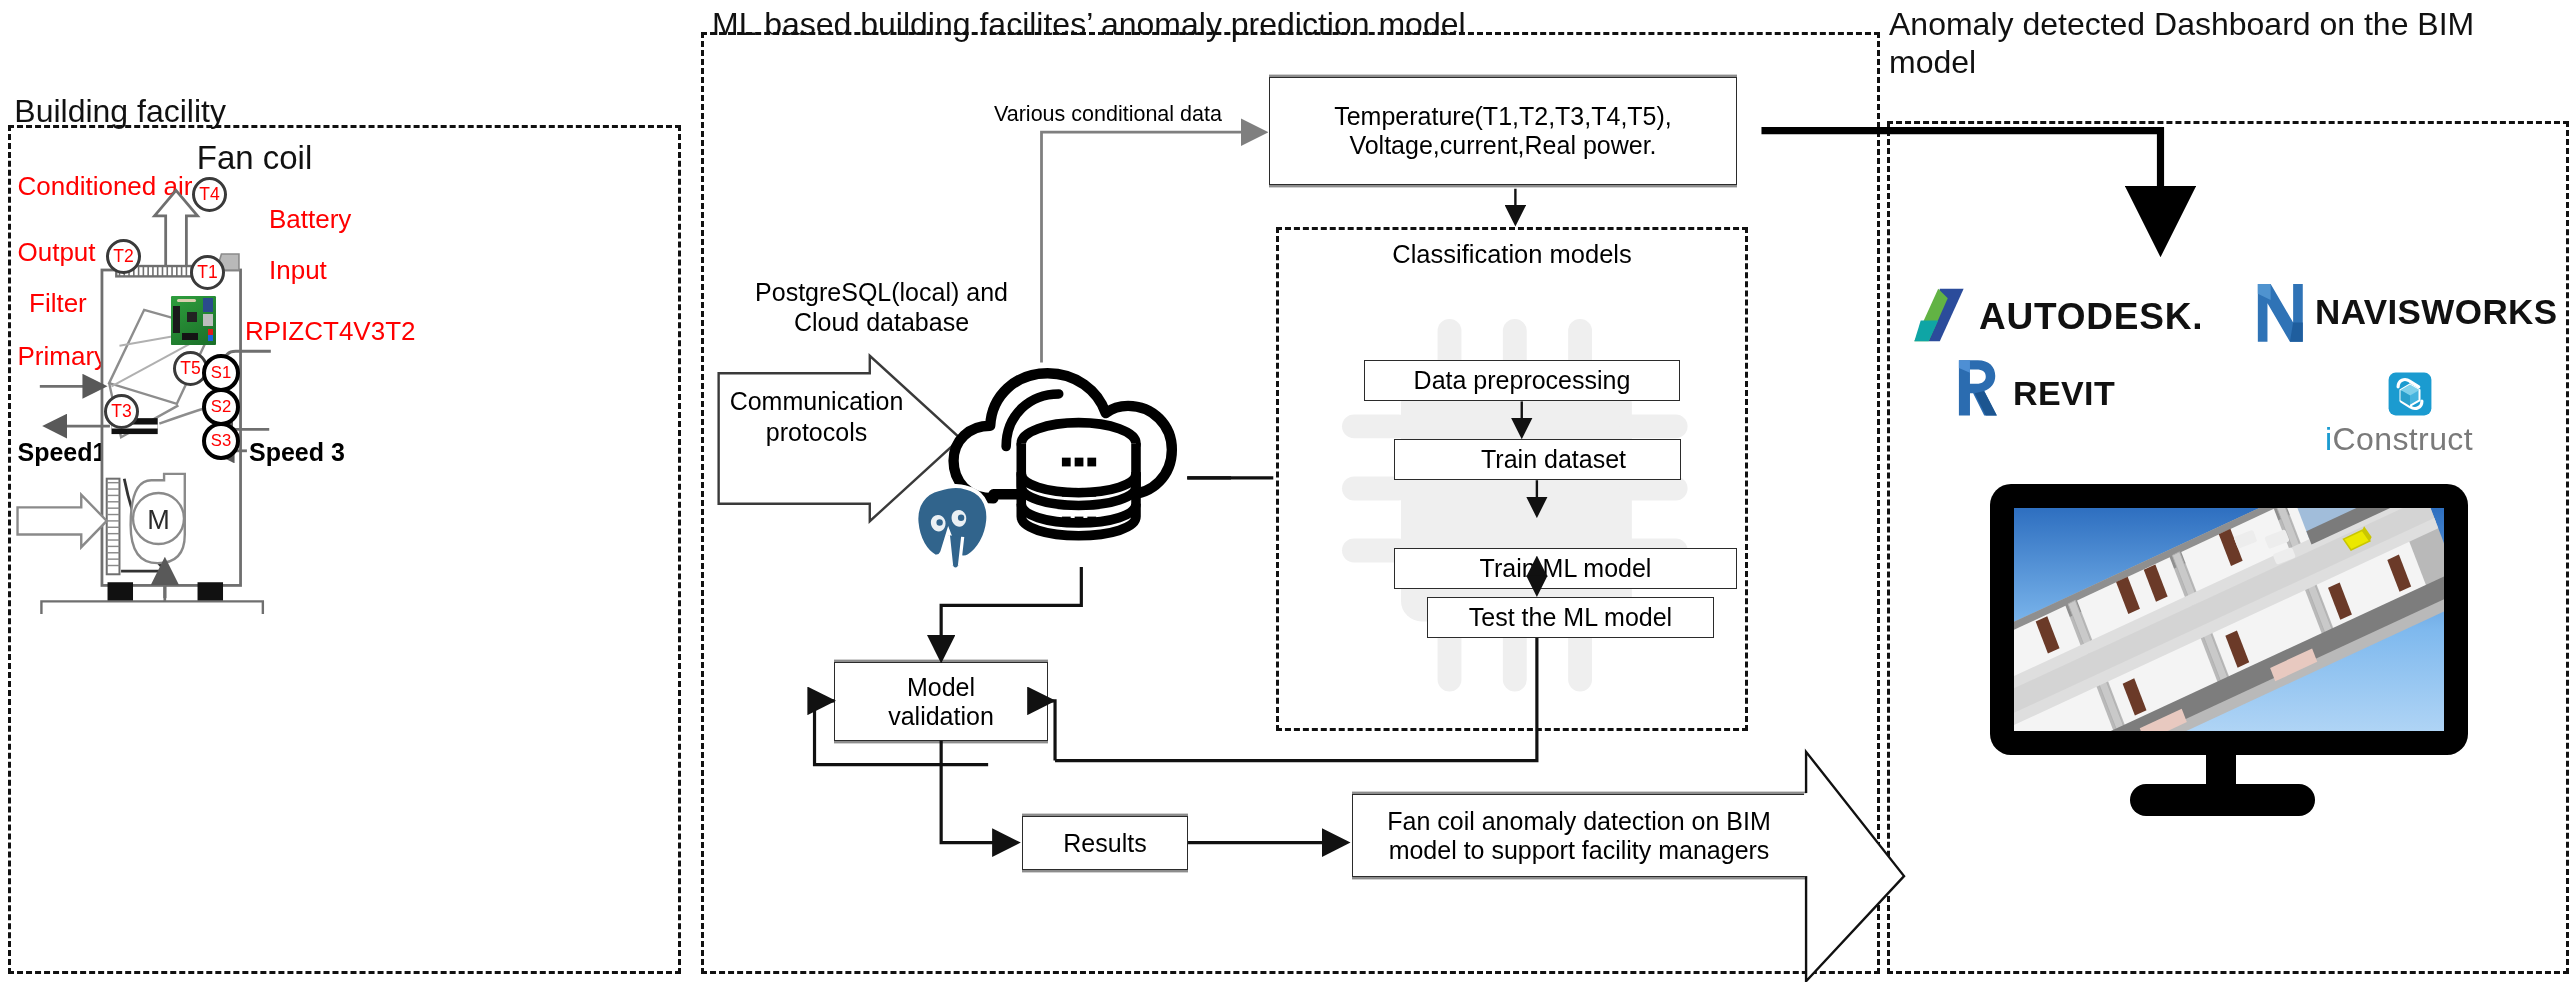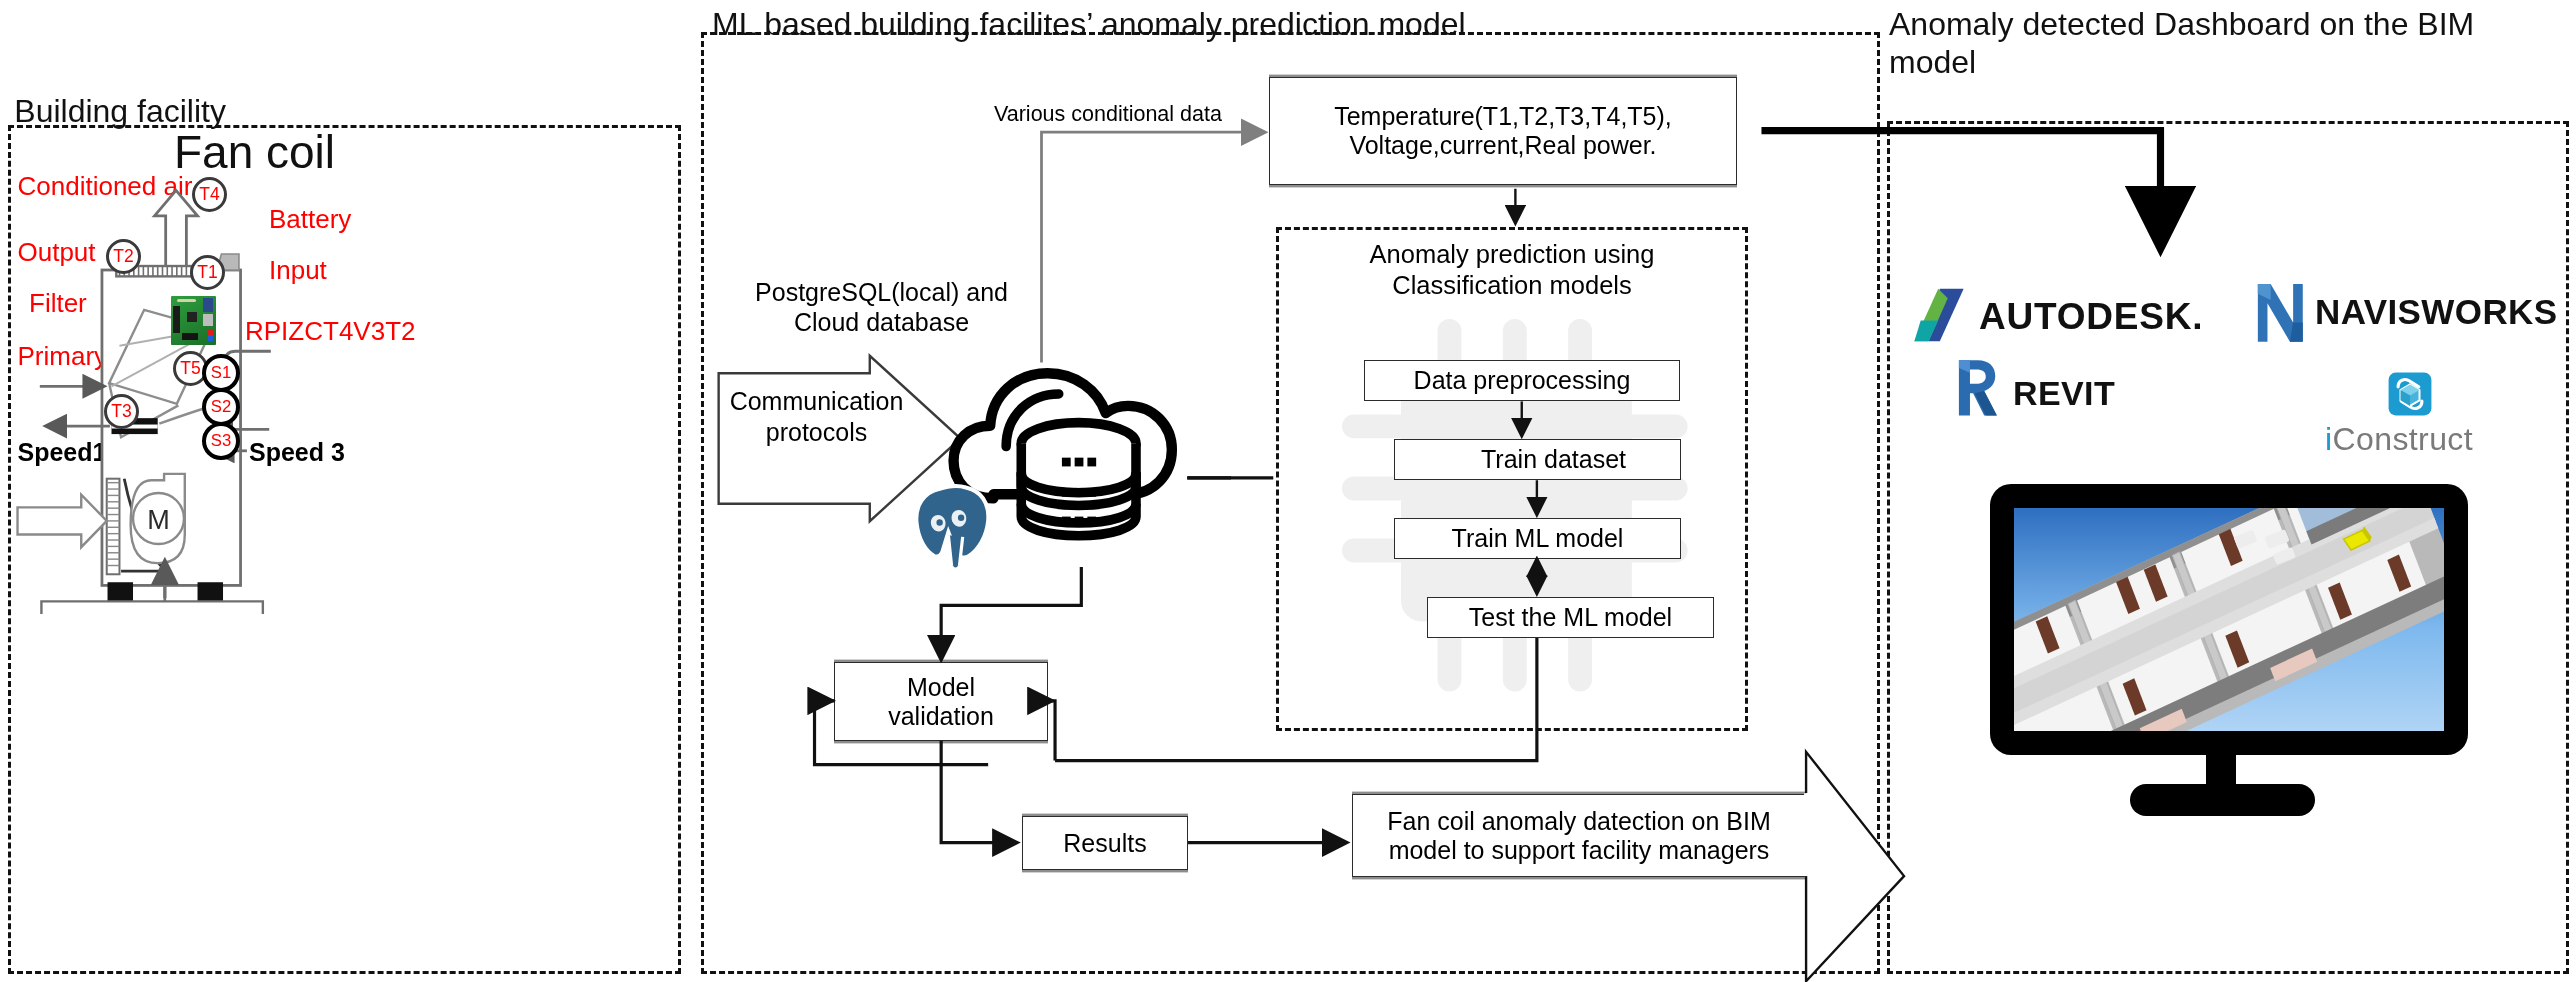--- a/index.html
+++ b/index.html
@@ -26,21 +26,21 @@
 <div class="abs ttl" style="left:1889px;top:6.4px;width:590px;">Anomaly detected Dashboard on the BIM model</div>
 
 <div class="abs ttl" style="left:14.3px;top:93px;width:398px;">Building facility</div>
 
 <div class="abs dash" style="left:8px;top:125px;width:673px;height:849px;"></div>
 
 <div class="abs dash" style="left:701px;top:32px;width:1179px;height:942px;"></div>
 
 <div class="abs dash" style="left:1887px;top:121px;width:682px;height:853px;"></div>
 
-<div class="abs ttl" style="left:127px;top:125px;width:255px;text-align:center;font-size:46px;">Fan coil</div>
+<div class="abs ttl" style="left:127px;top:139px;width:255px;text-align:center;font-size:33px;">Fan coil</div>
 
 <div class="abs lbl red" style="left:17.5px;top:171px;">Conditioned air</div>
 <div class="abs lbl red" style="left:17.5px;top:237px;">Output</div>
 <div class="abs lbl red" style="left:269px;top:204px;">Battery</div>
 <div class="abs lbl red" style="left:269px;top:255px;">Input</div>
 <div class="abs lbl red" style="left:29px;top:288px;">Filter</div>
 <div class="abs lbl red" style="left:245px;top:316px;">RPIZCT4V3T2</div>
 <div class="abs lbl red" style="left:17.5px;top:341px;">Primary air</div>
 
 <div class="abs" style="left:17.5px;top:438px;font-size:25px;font-weight:600;">Speed1</div>
@@ -246,27 +246,26 @@
     <rect x="164" y="40" width="30" height="88" rx="15"></rect>
     <rect x="246" y="40" width="30" height="88" rx="15"></rect>
     <rect x="328" y="40" width="30" height="88" rx="15"></rect>
     <rect x="164" y="412" width="30" height="96" rx="15"></rect>
     <rect x="246" y="412" width="30" height="96" rx="15"></rect>
     <rect x="328" y="412" width="30" height="96" rx="15"></rect>
   </g>
 </svg>
 
 <div class="abs" style="left:1284px;top:239px;width:456px;text-align:center;font-size:25.5px;line-height:1.22;">
-  <div>Anomaly prediction using</div>
   <div>Classification models</div>
 </div>
 
 <div class="abs box nb" style="left:1364px;top:360px;width:316px;height:41px;">Data preprocessing</div>
 <div class="abs box nb" style="left:1394px;top:439px;width:287px;height:41px;padding-left:32px;">Train dataset</div>
-<div class="abs box nb" style="left:1394px;top:518px;width:287px;height:41px;">Train ML model</div>
+<div class="abs box nb" style="left:1394px;top:548px;width:343px;height:41px;">Train ML model</div>
 <div class="abs box nb" style="left:1394px;top:597px;width:287px;height:41px;margin-left:33px;">Test the ML model</div>
 
 <div class="abs box boxsh nb" style="left:834px;top:662px;width:214px;height:79px;flex-direction:column;">
   <span>Model</span>
   <span>validation</span>
 </div>
 
 <div class="abs box boxsh nb" style="left:1022px;top:816px;width:166px;height:54px;">Results</div>
 
 <div class="abs box boxsh nb" style="left:1352px;top:794px;width:454px;height:83px;flex-direction:column;">

